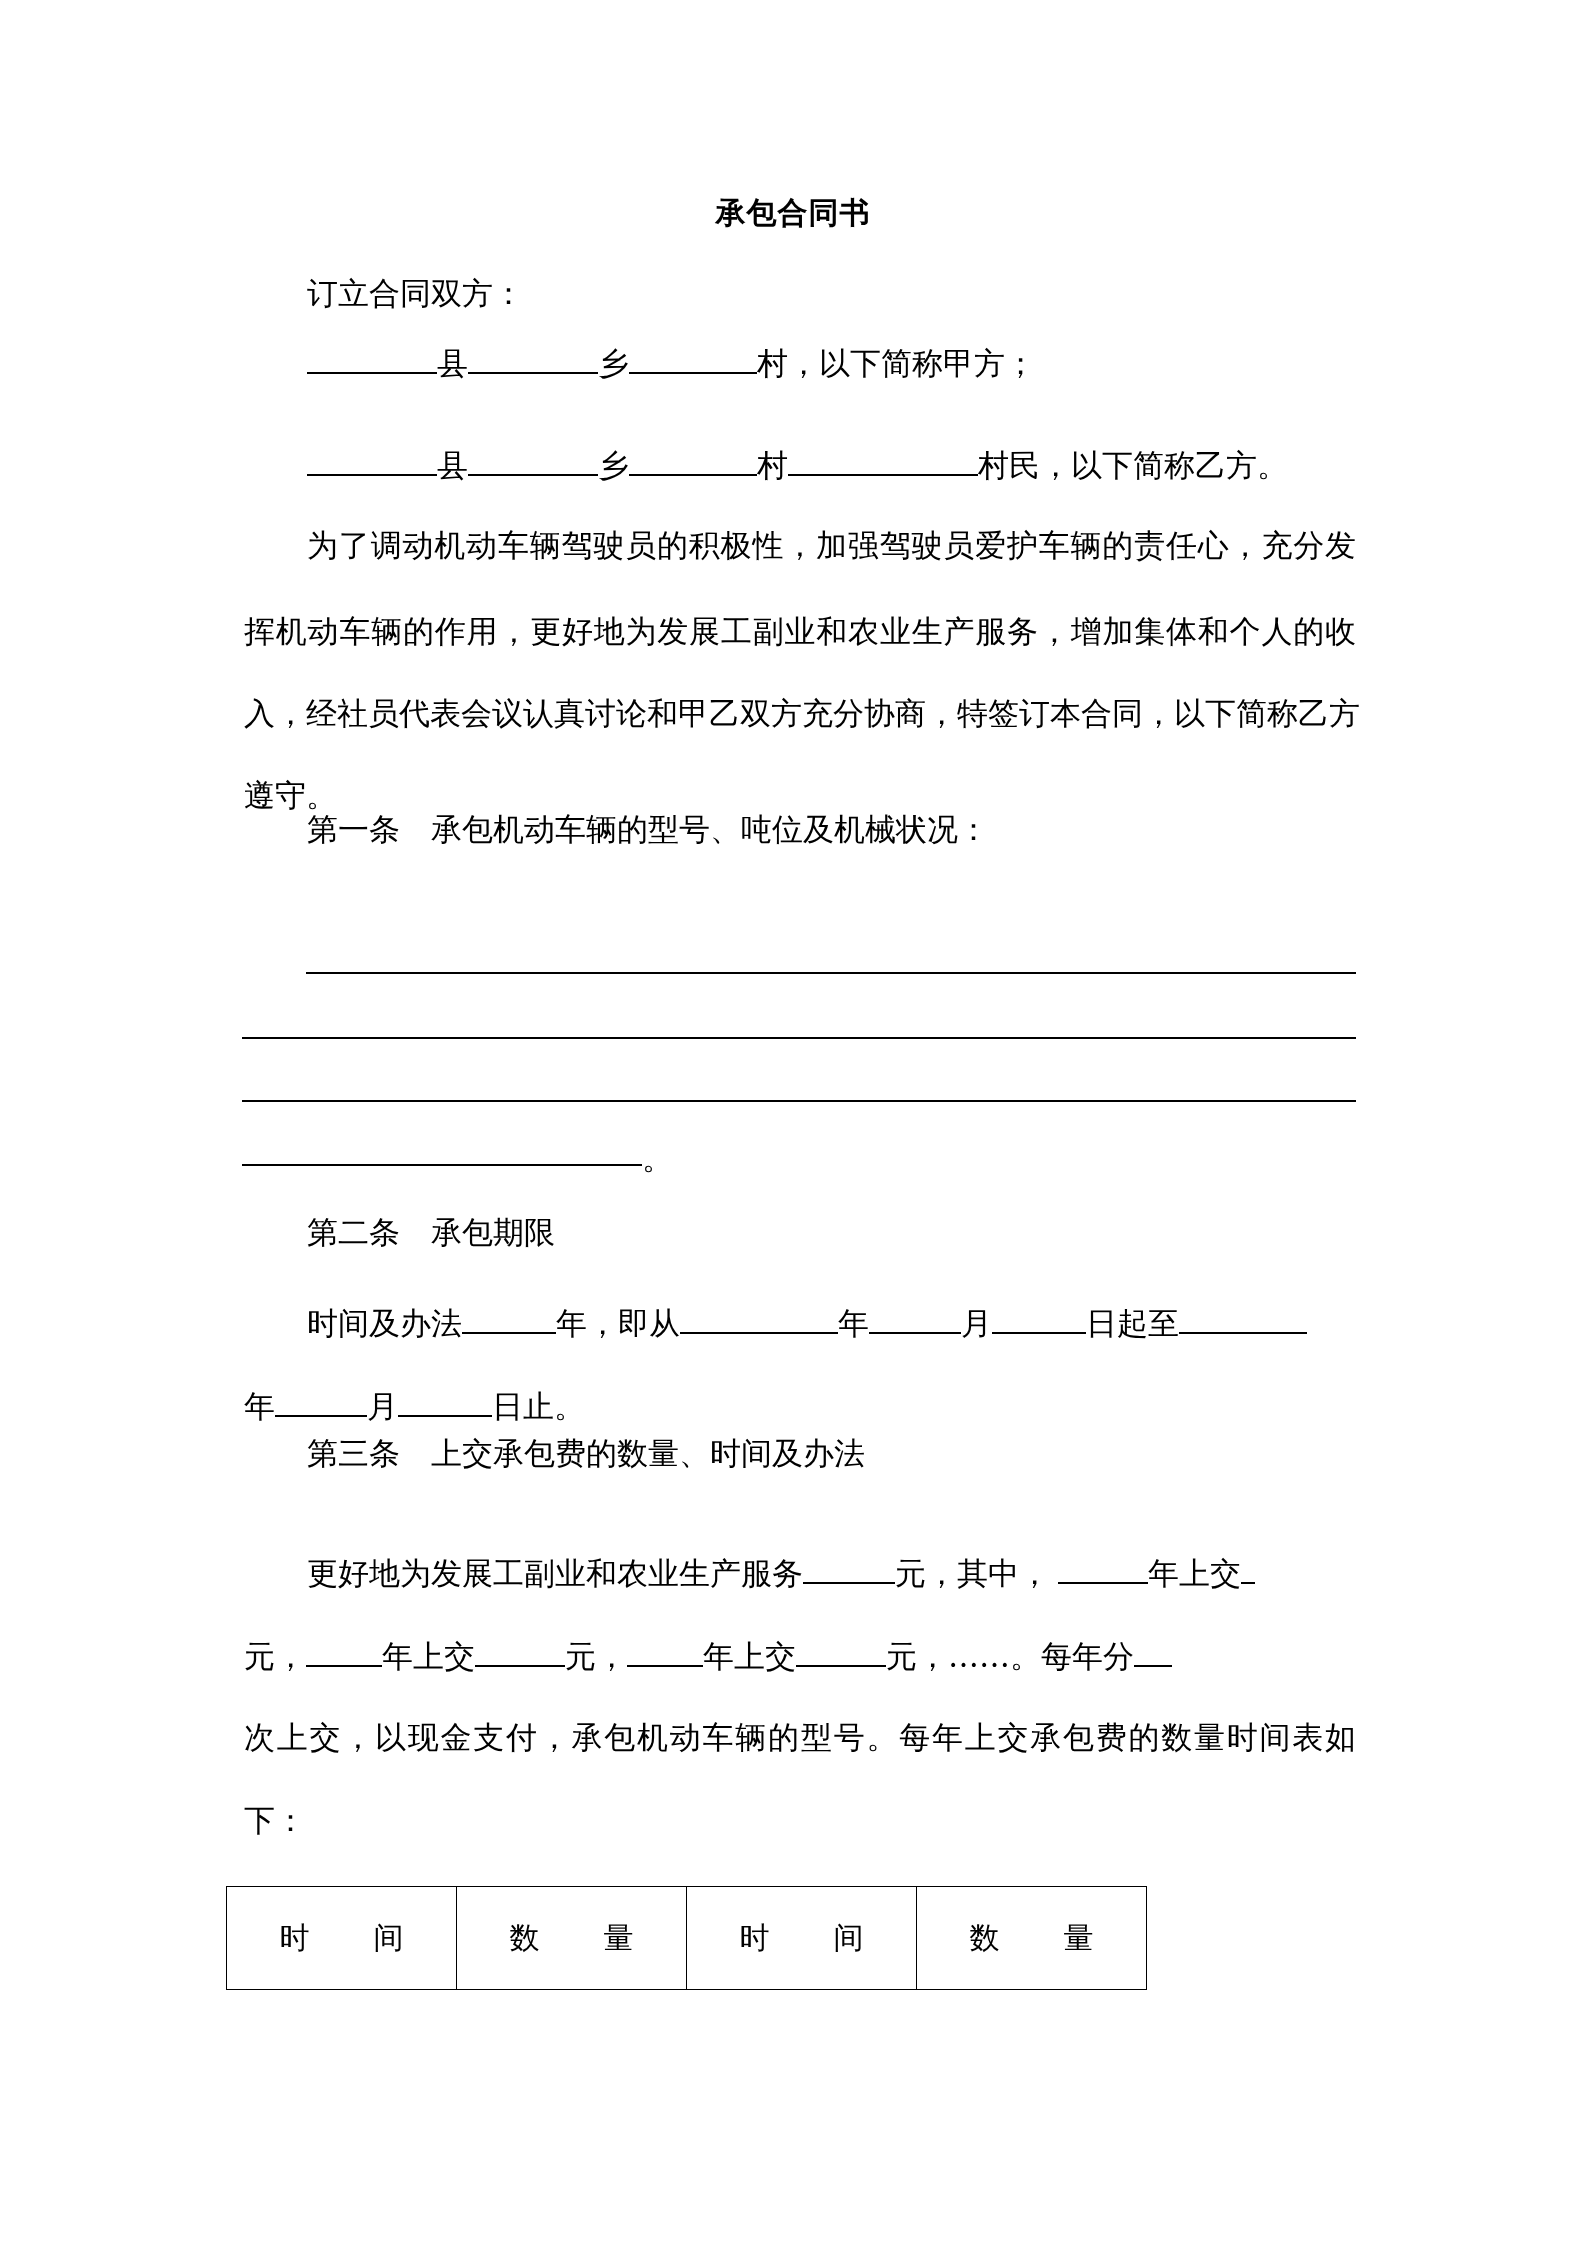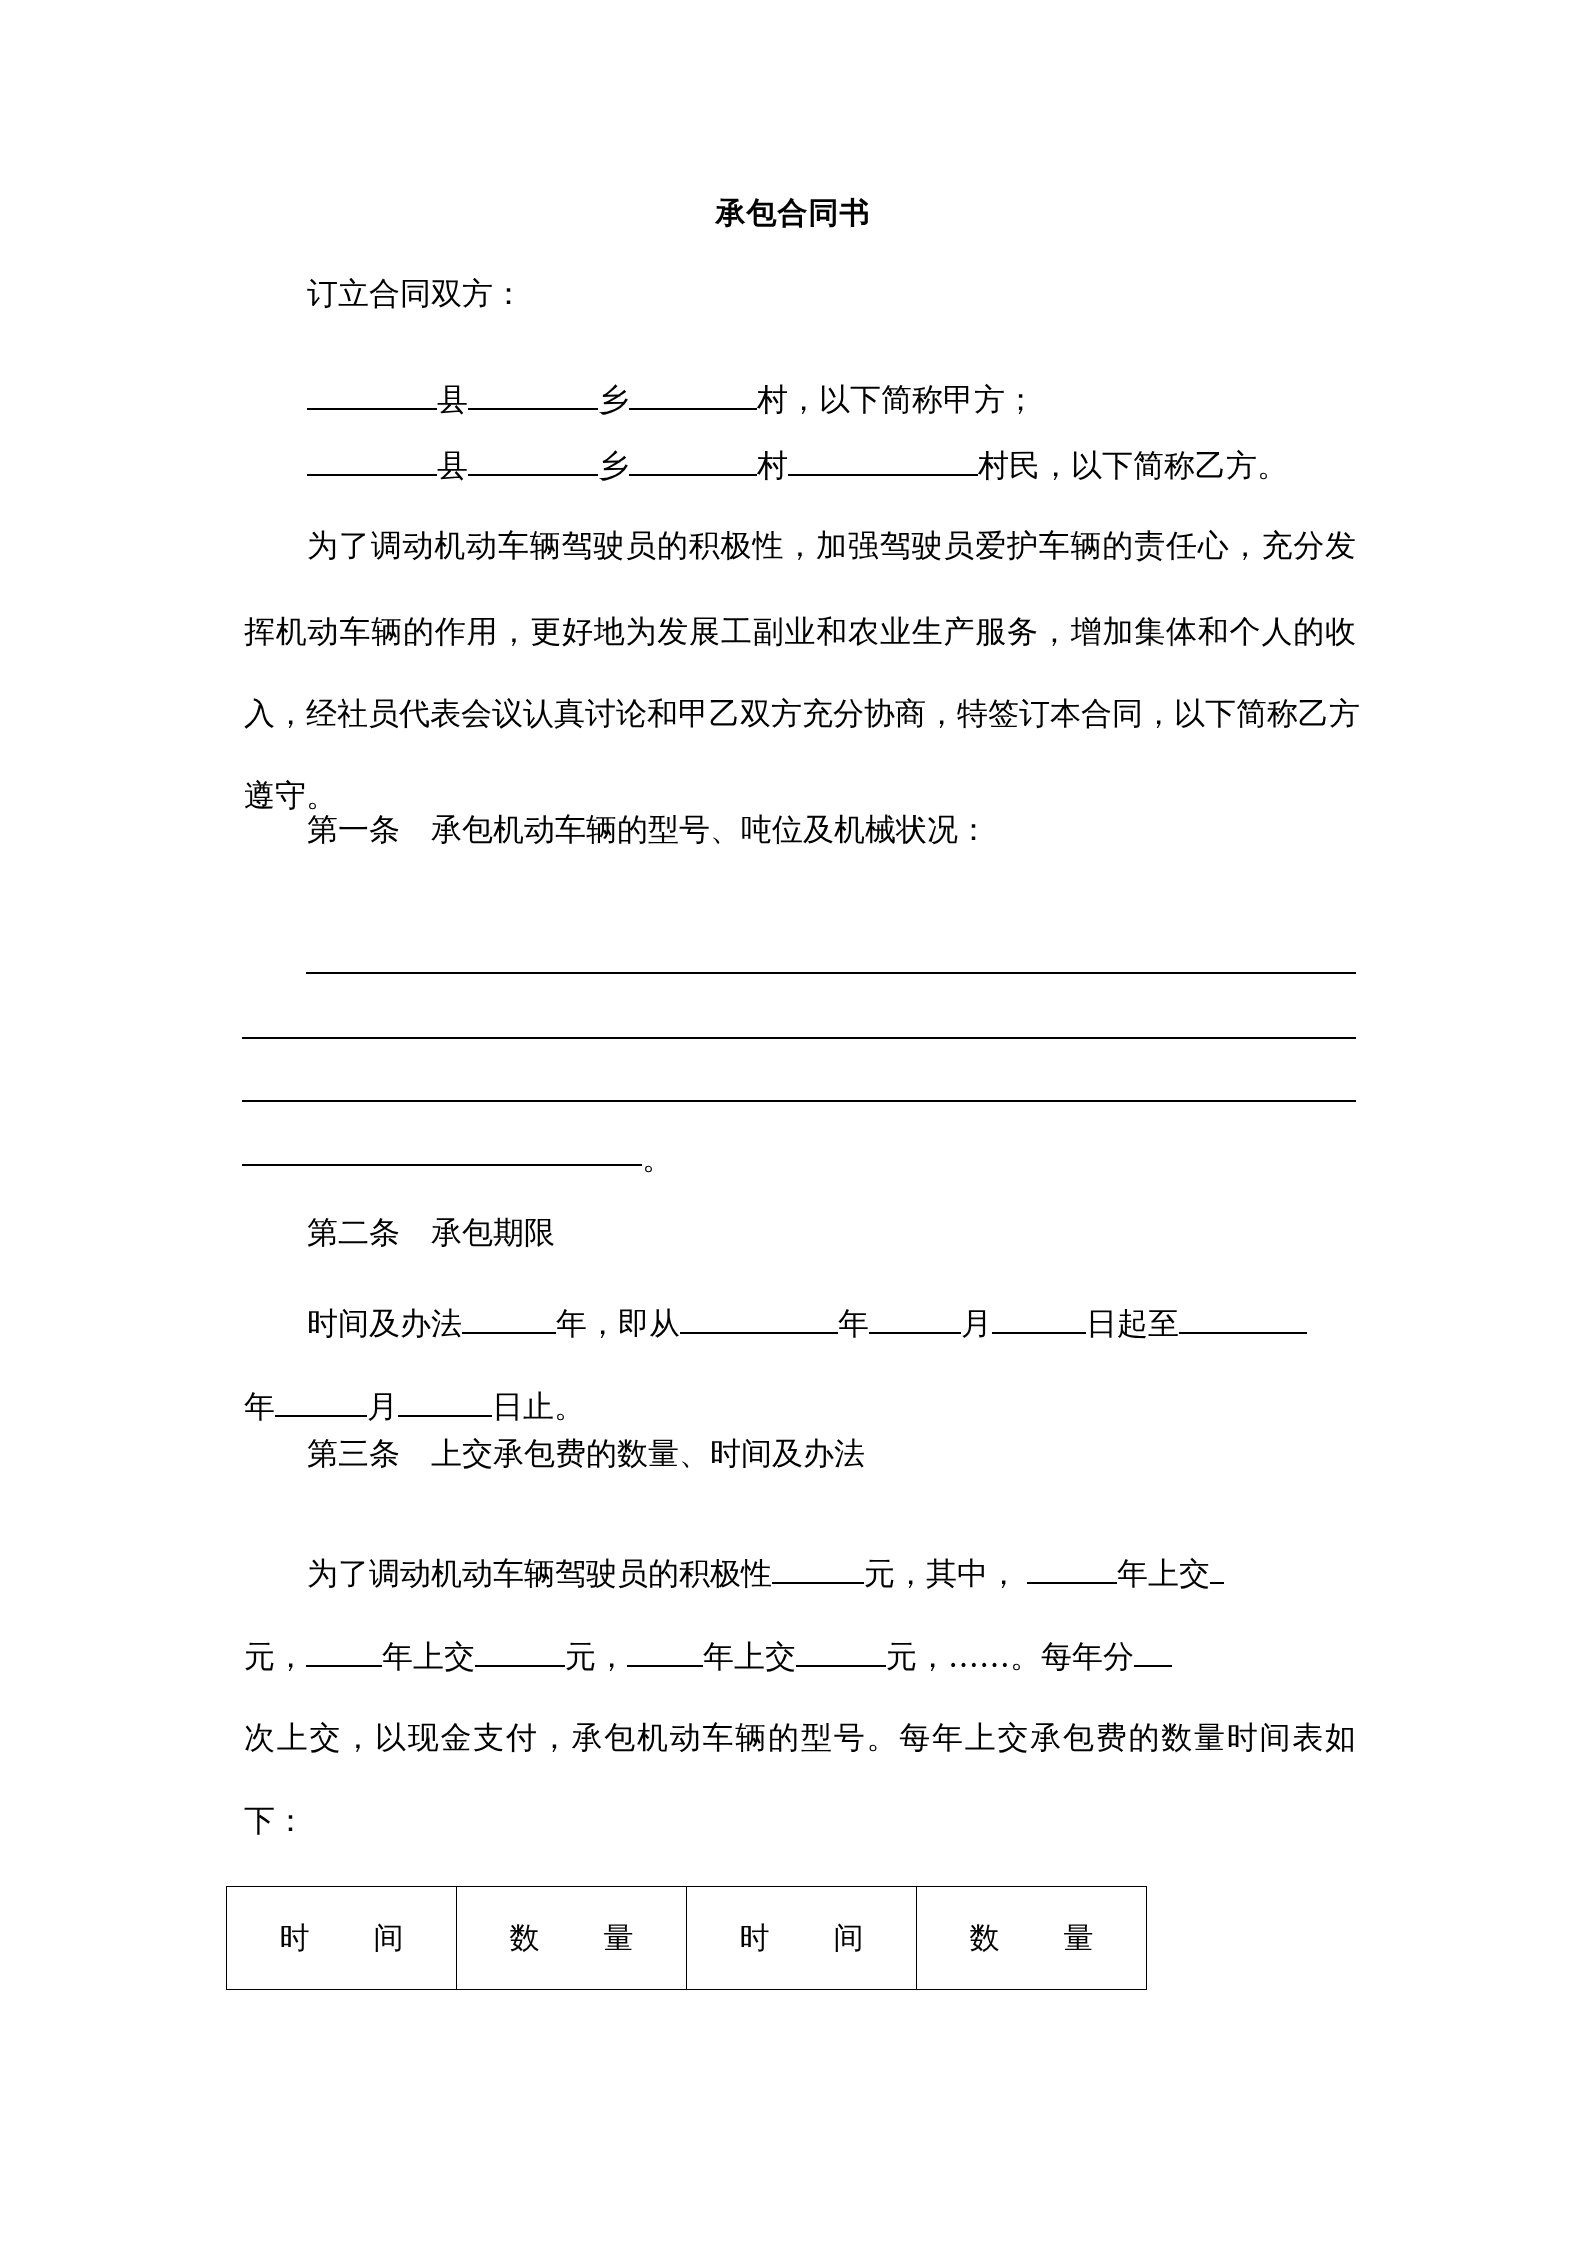--- a/index.html
+++ b/index.html
@@ -20,21 +20,21 @@
   .gap { display: inline-block; width: 64px; }
   .sp { display: inline-block; width: 8px; }
 </style>
 </head>
 <body>
 
 <div class="title">承包合同书</div>
 
 <div class="line indent" style="top:276px">订立合同双方：</div>
 
-<div class="line indent" style="top:376px">
+<div class="line indent" style="top:340px">
   <span class="blank w5" style="width:130px"></span><span>县</span><span class="blank w5" style="width:130px"></span><span>乡</span><span class="blank w5" style="width:128px"></span><span>村，以下简称甲方；</span>
 </div>
 
 <div class="line indent" style="top:442px">
   <span class="blank w5" style="width:130px"></span><span>县</span><span class="blank w5" style="width:130px"></span><span>乡</span><span class="blank w5" style="width:128px"></span><span>村</span><span class="blank" style="width:190px"></span><span>村民，以下简称乙方。</span>
 </div>
 
 <div class="line indent justify" style="top:528px">为了调动机动车辆驾驶员的积极性，加强驾驶员爱护车辆的责任心，充分发</div>
 <div class="line justify" style="top:611px">挥机动车辆的作用，更好地为发展工副业和农业生产服务，增加集体和个人的收</div>
 <div class="line justify" style="top:693px">入，经社员代表会议认真讨论和甲乙双方充分协商，特签订本合同，以下简称乙方</div>
@@ -53,21 +53,21 @@
   <span>时间及办法</span><span class="blank" style="width:94px"></span><span>年，即从</span><span class="blank" style="width:158px"></span><span>年</span><span class="blank" style="width:92px"></span><span>月</span><span class="blank" style="width:94px"></span><span>日起至</span><span class="blank" style="width:128px"></span>
 </div>
 
 <div class="line" style="top:1383px">
   <span>年</span><span class="blank" style="width:92px"></span><span>月</span><span class="blank" style="width:94px"></span><span>日止。</span>
 </div>
 
 <div class="line indent" style="top:1436px">第三条　上交承包费的数量、时间及办法</div>
 
 <div class="line indent" style="top:1550px">
-  <span>为了调动机动车辆驾驶员的积极性</span><span class="blank" style="width:92px"></span><span>元，其中，</span><span class="sp"></span><span class="blank" style="width:90px"></span><span>年上交</span><span class="blank" style="width:14px"></span>
+  <span>更好地为发展工副业和农业生产服务</span><span class="blank" style="width:92px"></span><span>元，其中，</span><span class="sp"></span><span class="blank" style="width:90px"></span><span>年上交</span><span class="blank" style="width:14px"></span>
 </div>
 
 <div class="line" style="top:1633px">
   <span>元，</span><span class="blank" style="width:76px"></span><span>年上交</span><span class="blank" style="width:90px"></span><span>元，</span><span class="blank" style="width:76px"></span><span>年上交</span><span class="blank" style="width:90px"></span><span>元，……。每年分</span><span class="blank" style="width:38px"></span>
 </div>
 
 <div class="line justify" style="top:1717px">次上交，以现金支付，承包机动车辆的型号。每年上交承包费的数量时间表如</div>
 <div class="line" style="top:1800px">下：</div>
 
 <table class="tbl">

